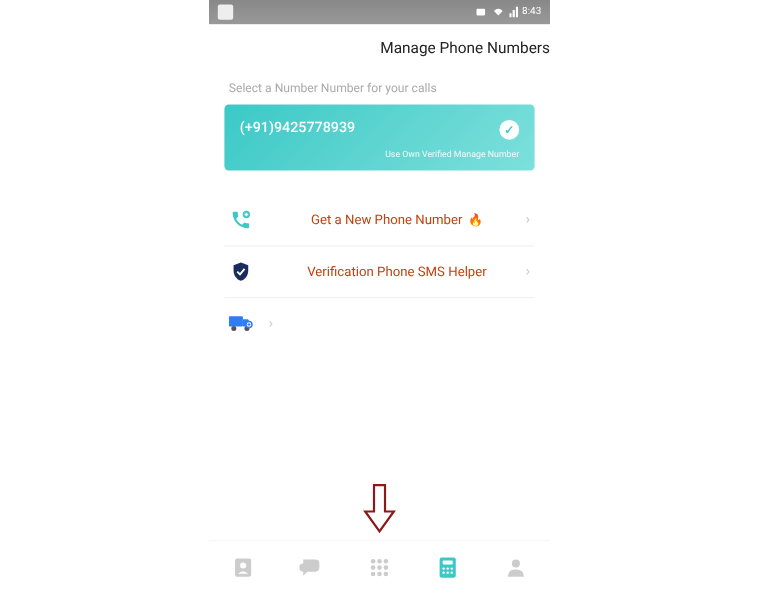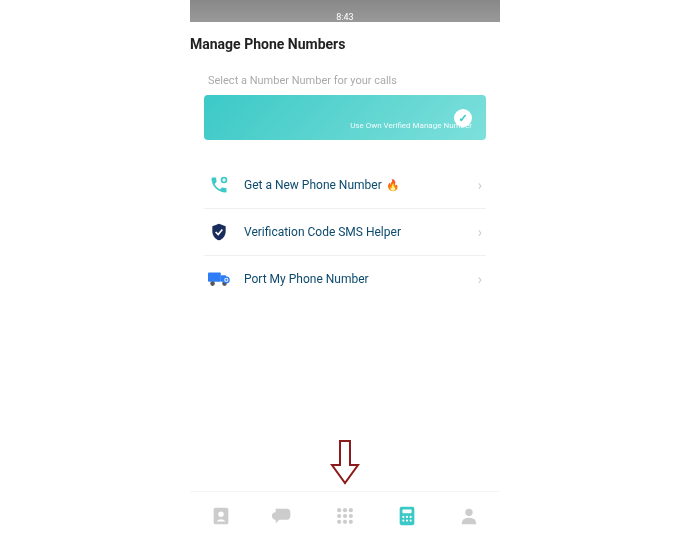--- a/index.html
+++ b/index.html
@@ -25,34 +25,33 @@
     .status-bar {
       height: 22px;
       background: linear-gradient(to bottom, #888 0%, #999 100%);
       display: flex;
       justify-content: flex-end;
       align-items: center;
       padding: 0 8px;
       gap: 4px;
       color: #fff;
       font-size: 9px;
-      flex-direction: column;
     }
     .status-bar .left-icon {
       margin-right: auto;
       width: 14px;
       height: 14px;
       background: #eee;
       border-radius: 2px;
     }
     .header {
-      text-align: left;
+      text-align: right;
       padding: 14px 0 10px;
       font-size: 14px;
-      font-weight: 700;
+      font-weight: 400;
       color: #222;
     }
     .subtitle {
       padding: 12px 18px 8px;
       font-size: 11px;
       color: #aaa;
     }
     .phone-card {
       margin: 0 14px;
       background: linear-gradient(135deg, #3bc9c7 0%, #5dd4d0 50%, #7de0dc 100%);
@@ -106,21 +105,22 @@
       width: 22px;
       height: 22px;
       margin-right: 14px;
       display: flex;
       align-items: center;
       justify-content: center;
     }
     .option-label {
       flex: 1;
       font-size: 12px;
-      color: #0c4a6e;
+      color: #c2410c;
+      text-align: center;
     }
     .option-emoji {
       font-size: 11px;
       margin-left: 2px;
     }
     .chevron {
       color: #ccc;
       font-size: 14px;
     }
     .bottom-nav {
@@ -172,20 +172,21 @@
         <path d="M0 10 L0 6 L2 6 L2 10 M3 10 L3 3 L5 3 L5 10 M6 10 L6 0 L8 0 L8 10" fill="#fff"></path>
       </svg>
     <span>8:43</span>
   </div>
 
   <div class="header">Manage Phone Numbers</div>
 
   <div class="subtitle">Select a Number Number for your calls</div>
 
   <div class="phone-card">
+    <div class="phone-number">(+91)9425778939</div>
     <div class="verified-badge"></div>
     <div class="verified-text">Use Own Verified Manage Number</div>
   </div>
 
   <div class="options-list">
     <div class="option-row">
       <div class="option-icon">
         <svg width="20" height="20" viewBox="0 0 24 24">
             <path fill="#3bc9c7" d="M20 15.5c-1.2 0-2.4-.2-3.5-.6-.3-.1-.7 0-1 .2l-2.2 2.2c-2.8-1.4-5.1-3.8-6.6-6.6l2.2-2.2c.3-.3.4-.7.2-1-.3-1.1-.5-2.3-.5-3.5 0-.6-.4-1-1-1H4c-.6 0-1 .4-1 1 0 9.4 7.6 17 17 17 .6 0 1-.4 1-1v-3.5c0-.6-.4-1-1-1z"></path>
             <circle cx="18" cy="6" r="4" fill="#3bc9c7"></circle>
@@ -199,36 +200,35 @@
       <span class="chevron">›</span>
     </div>
 
     <div class="option-row">
       <div class="option-icon">
         <svg width="20" height="20" viewBox="0 0 24 24">
             <path fill="#1a2c5b" d="M12 2 L4 5 v6 c0 5 3.4 9.7 8 11 4.6-1.3 8-6 8-11 V5 L12 2z"></path>
             <path d="M8 12 l3 3 5-6" stroke="#fff" stroke-width="2" fill="none"></path>
           </svg>
       </div>
-      <span class="option-label">Verification Code SMS Helper</span>
+      <span class="option-label">Verification Phone SMS Helper</span>
       <span class="chevron">›</span>
     </div>
 
     <div class="option-row">
       <div class="option-icon">
         <svg width="22" height="18" viewBox="0 0 24 18">
             <rect x="0" y="2" width="14" height="10" fill="#2e7cf6" rx="1"></rect>
             <path d="M14 5 h5 l3 4 v3 h-8 z" fill="#2e7cf6"></path>
             <circle cx="5" cy="14" r="2.5" fill="#555"></circle>
             <circle cx="18" cy="14" r="2.5" fill="#555"></circle>
             <circle cx="20" cy="10" r="3" fill="#fff" stroke="#2e7cf6" stroke-width="1.5"></circle>
             <path d="M20 8.5 v3 M18.5 10 h3" stroke="#2e7cf6" stroke-width="1"></path>
           </svg>
       </div>
-      <span class="option-label">Port My Phone Number</span>
       <span class="chevron">›</span>
     </div>
   </div>
 
   <div class="arrow-annotation">
     <svg width="30" height="46" viewBox="0 0 30 46">
       <path d="M10 2 L20 2 L20 26 L28 26 L15 44 L2 26 L10 26 Z" fill="none" stroke="#8b1a1a" stroke-width="2"></path>
     </svg>
   </div>
 

